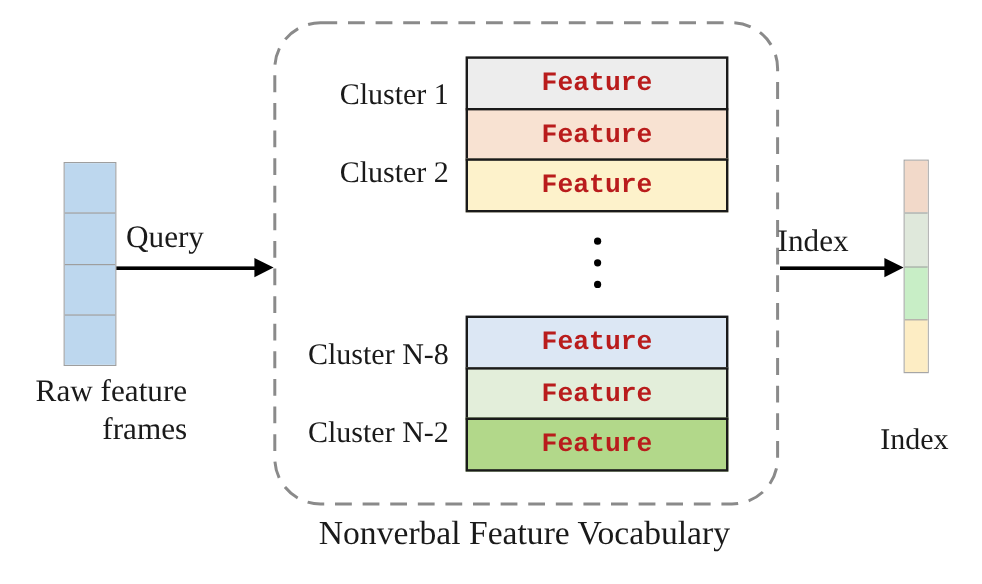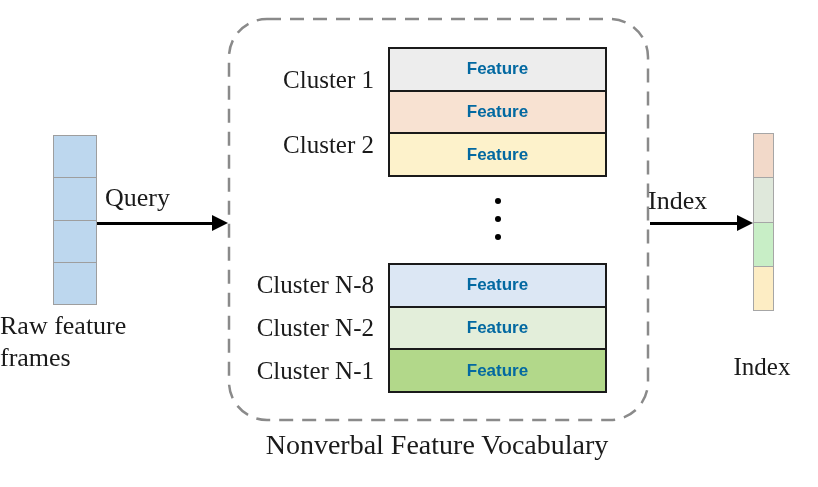--- a/index.html
+++ b/index.html
@@ -19,21 +19,21 @@
     left: 53px; top: 135px; width: 44px; height: 170px;
     display: flex; flex-direction: column;
     border: 1.5px solid #9e9e9e;
     box-sizing: border-box;
   }
   .frame-cell { flex: 1; }
   .frame-cell + .frame-cell { border-top: 1.5px solid #9e9e9e; }
 
   .raw-label {
     left: 0px; top: 310px; width: 156px;
-    text-align: left; font-size: 26px; line-height: 32px;
+    text-align: right; font-size: 26px; line-height: 32px;
   }
 
   
   .arrow-line { height: 2.5px; background: #000000; }
   .arrow-head {
     width: 0; height: 0;
     border-top: 8px solid transparent;
     border-bottom: 8px solid transparent;
     border-left: 16px solid #000000;
   }
@@ -54,22 +54,22 @@
 
   
   .box-col {
     left: 388px; width: 219px; height: 130px;
     display: flex; flex-direction: column;
   }
   .feature-box {
     flex: 1; box-sizing: border-box;
     border: 2px solid #1a1a1a;
     display: flex; align-items: center; justify-content: center;
-    font-family: Liberation Sans, sans-serif;
-    font-size: 17px; font-weight: 600; color: #0369a1;
+    font-family: Liberation Mono, monospace;
+    font-size: 22px; font-weight: 600; color: #b91c1c;
   }
   .feature-box + .feature-box { margin-top: -2px; }
 
   .top-group { top: 47px; }
   .bottom-group { top: 263px; }
 
   
   .dots {
     left: 494px; top: 198px; width: 8px;
     display: flex; flex-direction: column; align-items: center;
@@ -134,21 +134,20 @@
 
   <div class="abs dots">
     <div class="dot"></div>
     <div class="dot"></div>
     <div class="dot"></div>
   </div>
 
   <div class="abs label-col bottom-group">
     <div class="cluster-label">Cluster N-8</div>
     <div class="cluster-label">Cluster N-2</div>
-    <div class="cluster-label">Cluster N-1</div>
   </div>
 
   <div class="abs box-col bottom-group">
     <div class="feature-box" style="background: rgb(220, 231, 244);">Feature</div>
     <div class="feature-box" style="background: rgb(227, 238, 218);">Feature</div>
     <div class="feature-box" style="background: rgb(178, 216, 138);">Feature</div>
   </div>
 
   <div class="abs vocab-title">Nonverbal Feature Vocabulary</div>
 

